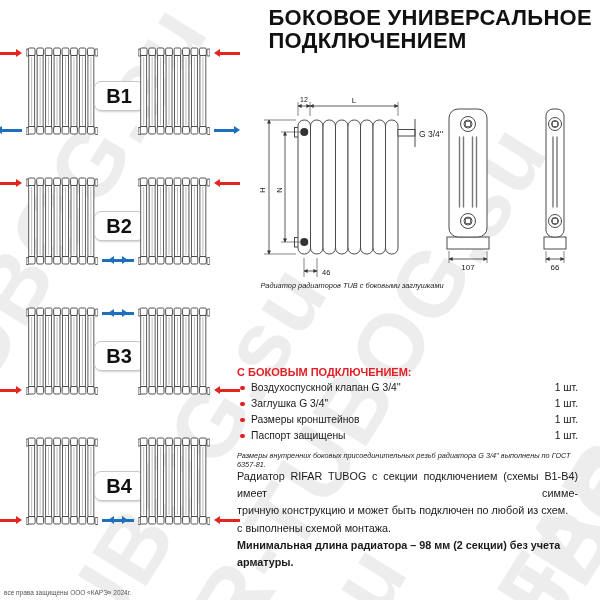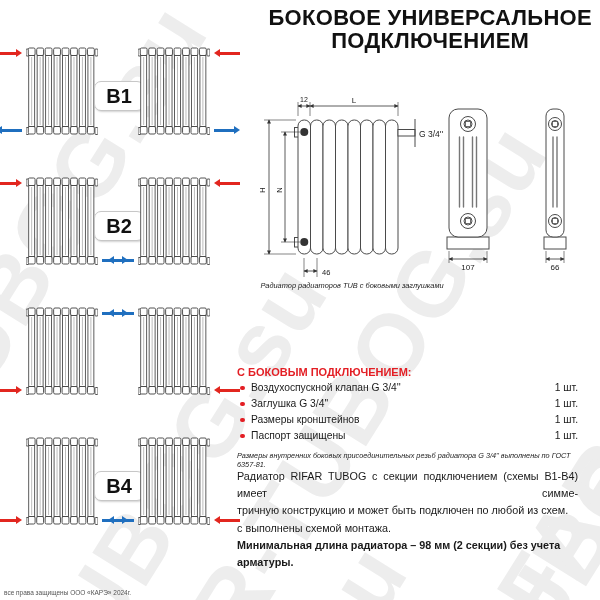--- a/index.html
+++ b/index.html
@@ -20,21 +20,21 @@
   .wm-layer{position:absolute;inset:0;overflow:hidden;z-index:0;}
   .wm{
     position:absolute;font-weight:800;font-size:92px;letter-spacing:2px;
     color:var(--wm);white-space:nowrap;transform:rotate(-58deg);transform-origin:0 50%;
     user-select:none;
   }
   
   .content{position:absolute;inset:0;z-index:1;}
   
   .page-title{
-    position:absolute;top:6px;right:8px;text-align:center;
+    position:absolute;top:6px;right:8px;text-align:left;
     font-size:22px;line-height:1.06;font-weight:800;color:#111;letter-spacing:.3px;
   }
   
   #schemes{position:absolute;left:0;top:0;width:248px;height:460px;}
   .scheme-row{position:absolute;left:0;width:248px;height:130px;}
   .rad{position:absolute;top:0;width:72px;height:92px;}
   .arrow{position:absolute;width:20px;height:2.6px;background:currentColor;}
   .arrow::after{
     content:"";position:absolute;top:50%;margin-top:-4.5px;width:0;height:0;
     border-top:4.5px solid transparent;border-bottom:4.5px solid transparent;
@@ -295,20 +295,21 @@
               <rect x="58.900000000000006" y="3" width="7.6" height="7.5" rx="1.5"></rect>
               <rect x="58.900000000000006" y="81.5" width="7.6" height="7.5" rx="1.5"></rect>
               <rect x="59.400000000000006" y="10.5" width="6.6" height="71"></rect>
               <line x1="62.7" y1="12" x2="62.7" y2="80" stroke="#9a9a9a" stroke-width="0.7"></line>
               <rect x="68.3" y="3" width="7.6" height="7.5" rx="1.5"></rect>
               <rect x="68.3" y="81.5" width="7.6" height="7.5" rx="1.5"></rect>
               <rect x="68.8" y="10.5" width="6.6" height="71"></rect>
               <line x1="72.1" y1="12" x2="72.1" y2="80" stroke="#9a9a9a" stroke-width="0.7"></line>
             </g>
           </svg><span class="arrow dir-right blue" style="top: 7px; left: 76px;"></span><span class="arrow dir-right red" style="top: 84px; left: -30px;"></span></div>
+        <div class="scheme-label">B3</div>
         <div class="rad" style="left: 138px;"><svg width="72" height="92" viewBox="0 0 80 92" preserveAspectRatio="none">
             <g fill="#fff" stroke="#4a4a4a" stroke-width="1">
               <rect x="0" y="4" width="3.4" height="7" rx="1"></rect>
               <rect x="0" y="82.5" width="3.4" height="7" rx="1"></rect>
               <rect x="76.6" y="4" width="3.4" height="7" rx="1"></rect>
               <rect x="76.6" y="82.5" width="3.4" height="7" rx="1"></rect>
               <rect x="2.5" y="3" width="7.6" height="7.5" rx="1.5"></rect>
               <rect x="2.5" y="81.5" width="7.6" height="7.5" rx="1.5"></rect>
               <rect x="3" y="10.5" width="6.6" height="71"></rect>
               <line x1="6.3" y1="12" x2="6.3" y2="80" stroke="#9a9a9a" stroke-width="0.7"></line>

